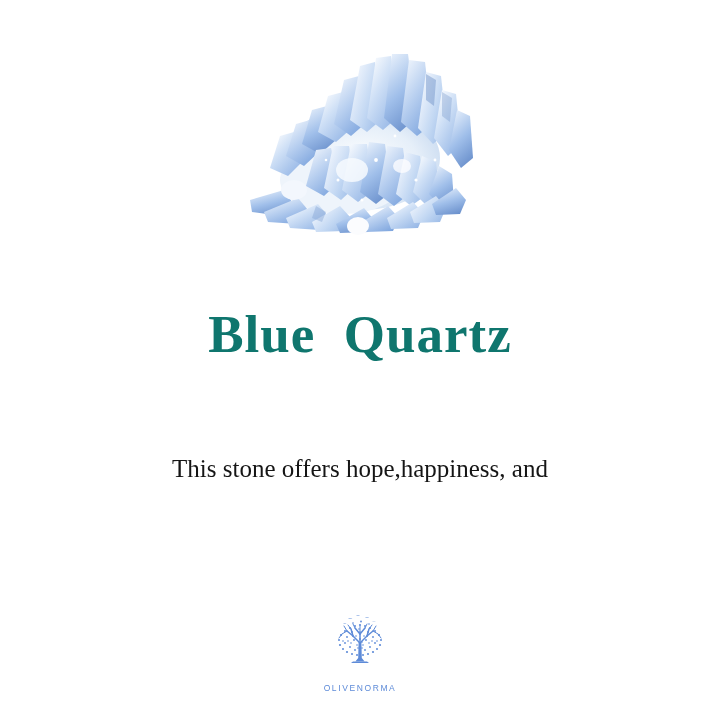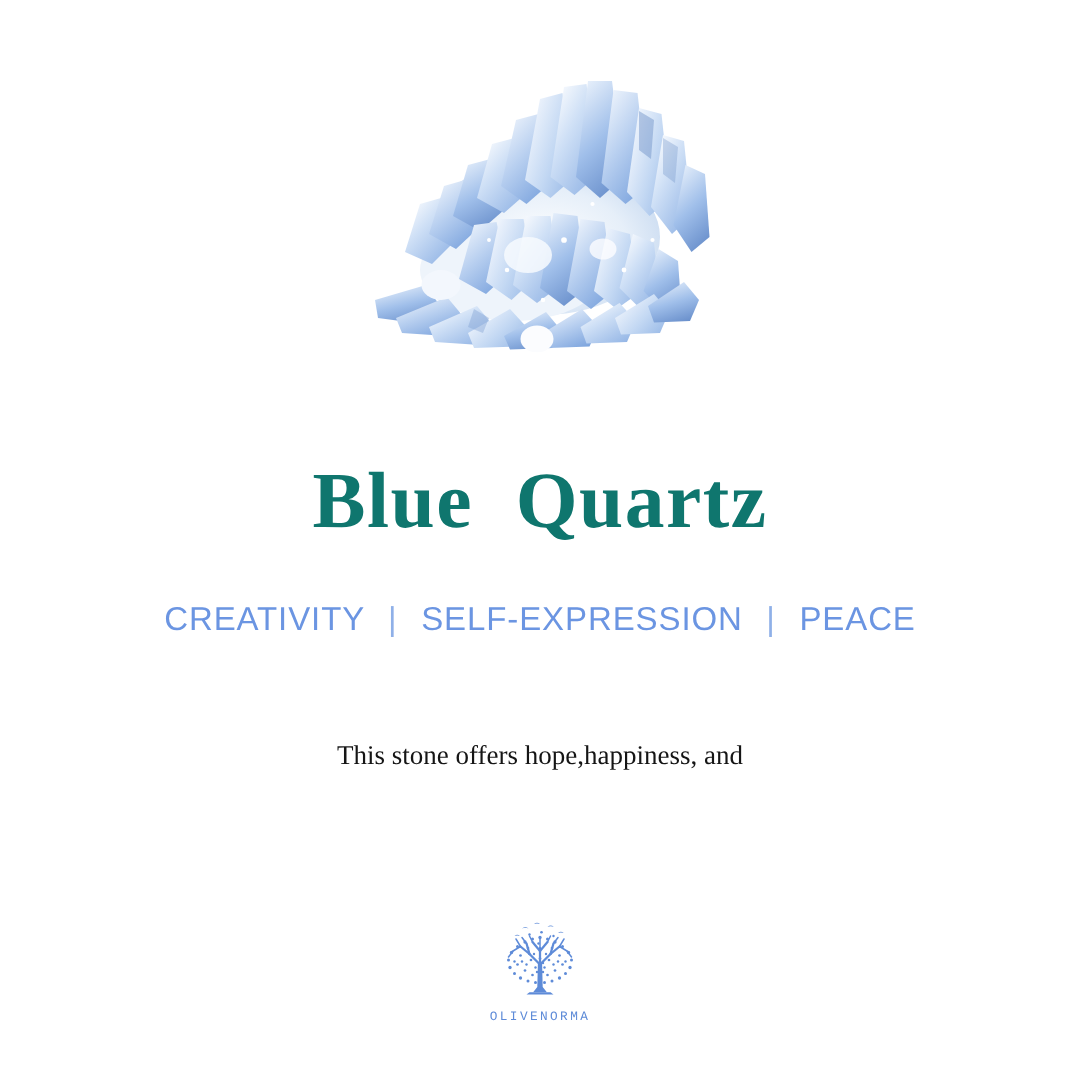--- a/index.html
+++ b/index.html
@@ -77,41 +77,40 @@
   }
 
   
   .description {
     position: absolute;
     left: 60px;
     top: 452px;
     width: 600px;
     text-align: center;
     font-family: "Liberation Serif", "DejaVu Serif", serif;
-    font-size: 18px;
+    font-size: 25px;
     line-height: 33px;
     color: #151515;
-    margin-top: 35px;
   }
   .description .line { display: block; }
 
   
   .brand {
     position: absolute;
     left: 0;
     top: 612px;
     width: 720px;
     display: flex;
     flex-direction: column;
     align-items: center;
   }
   .brand-mark { display: block; }
   .brand-name {
-    margin-top: 3px;
-    font-family: Liberation Mono, monospace;
+    margin-top: 13px;
+    font-family: Liberation Sans, sans-serif;
     font-size: 8.5px;
     letter-spacing: 1.6px;
     font-weight: 400;
     color: #5e8bd8;
   }
 </style>
 </head>
 <body>
 
 <div class="card">
@@ -205,27 +204,20 @@
       <circle cx="132" cy="160" r="1.5" fill="#ffffff"></circle>
 
       <path d="M196 34 L206 40 L204 66 L196 60 Z" fill="#6b8fc6" opacity="0.45"></path>
       <path d="M212 52 L222 58 L220 82 L212 76 Z" fill="#7294c9" opacity="0.35"></path>
       <path d="M86 166 L96 172 L92 182 L82 178 Z" fill="#7f9fd2" opacity="0.4"></path>
     </svg>
   </div>
 
   <div class="title">Blue  Quartz</div>
 
-  <div class="keywords">
-    <span class="kw">CREATIVITY</span>
-    <span class="sep">|</span>
-    <span class="kw">SELF-EXPRESSION</span>
-    <span class="sep">|</span>
-    <span class="kw">PEACE</span>
-  </div>
 
   <div class="description">
     <span class="line">This stone offers hope,happiness, and</span>
   </div>
 
   <div class="brand">
     <svg class="brand-mark" width="64" height="58" viewBox="0 0 64 58">
       <g fill="#5e8bd8">
 
         <path d="M20 7 q2.2-2 4.4 0 q-2.2-0.9-4.4 0z"></path>

